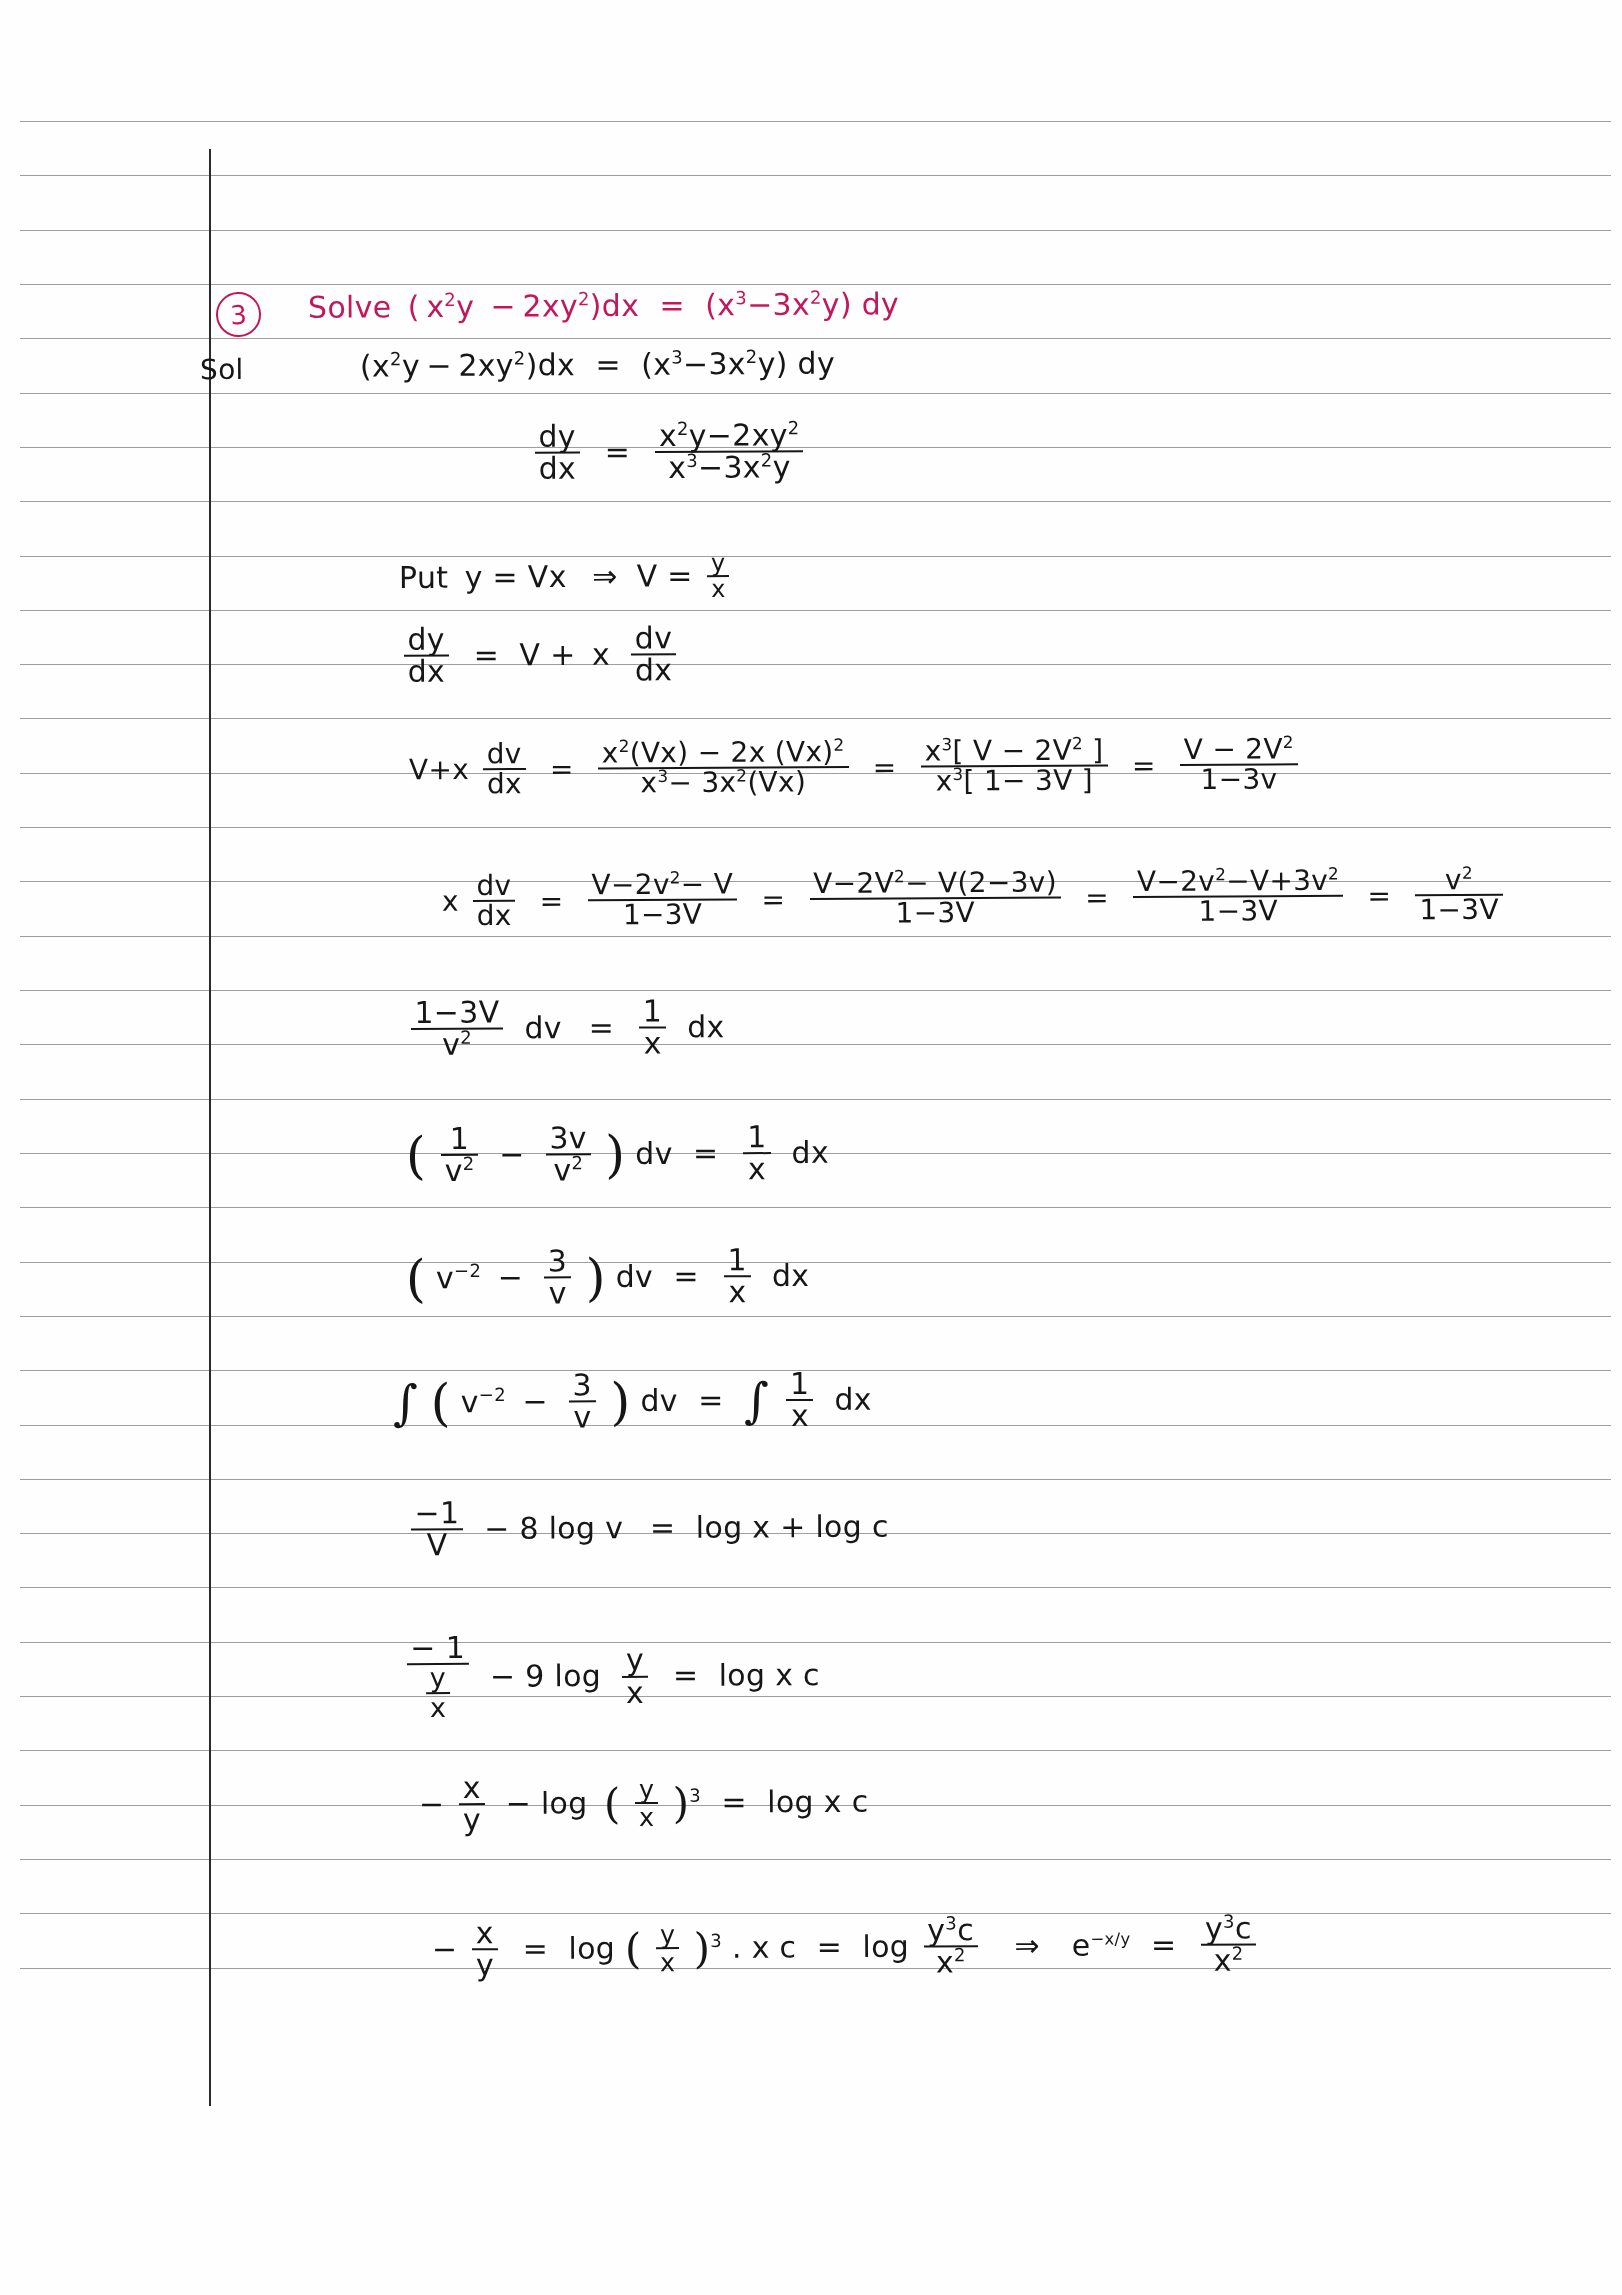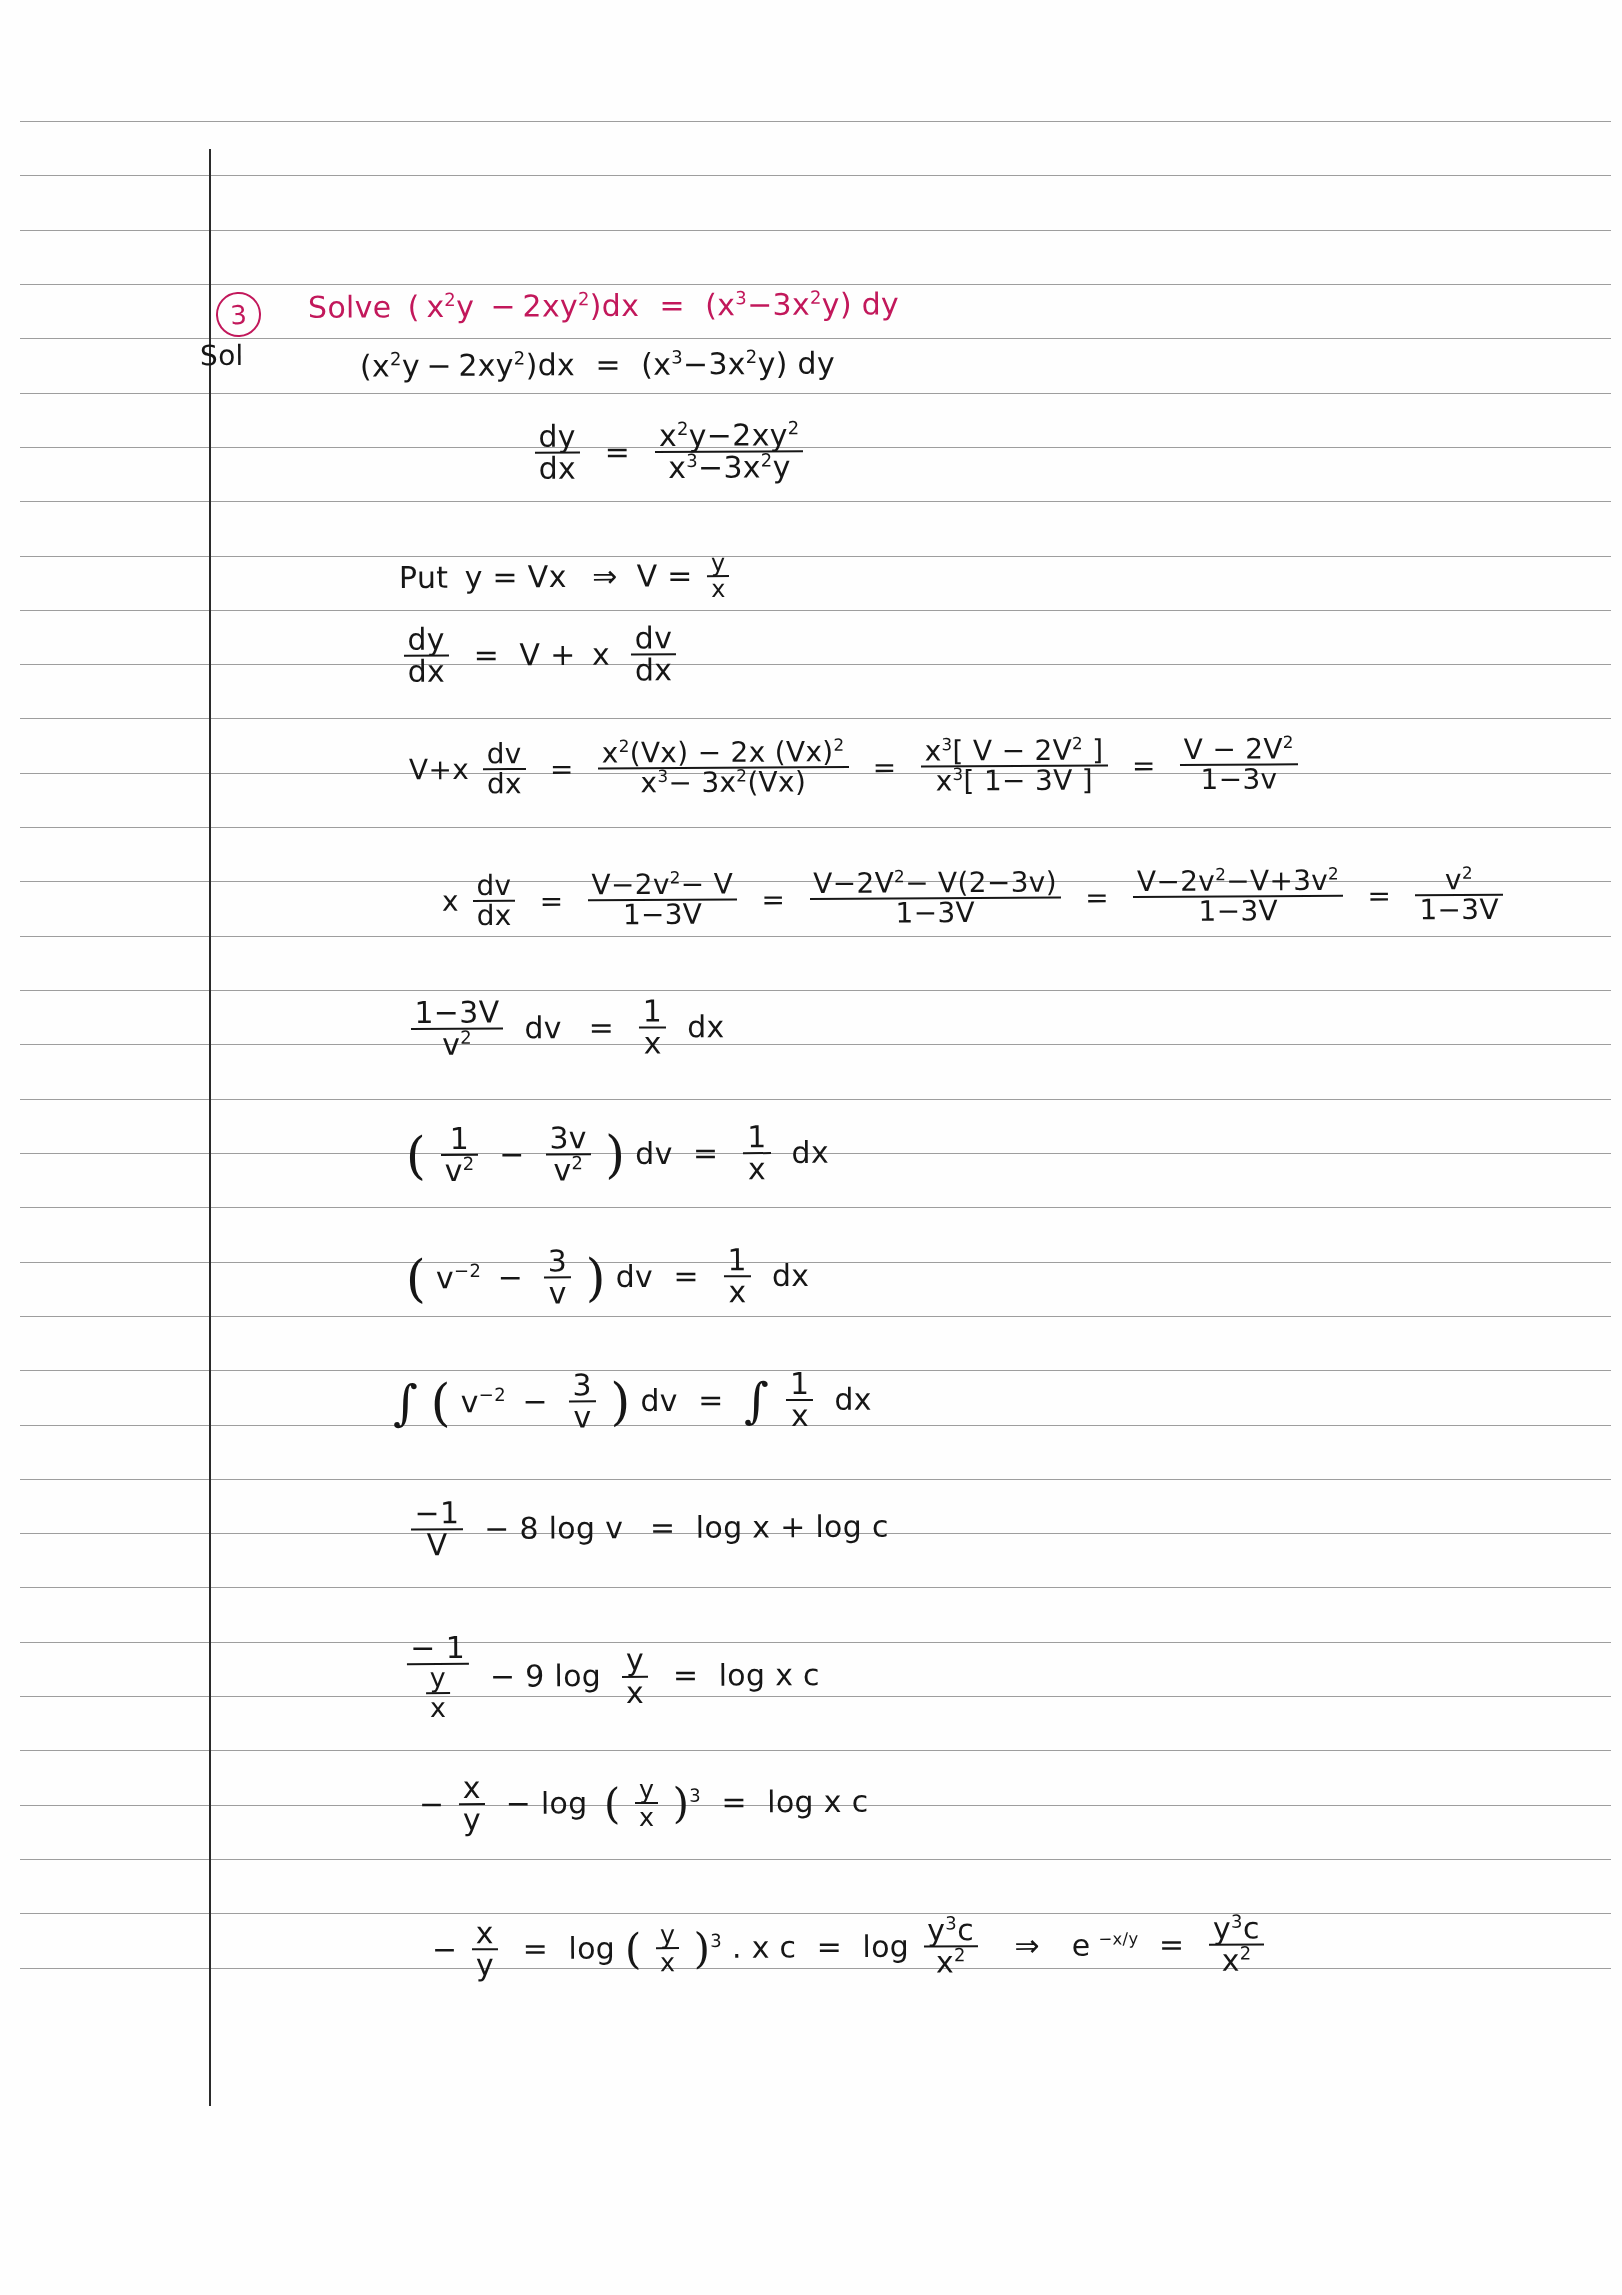--- a/index.html
+++ b/index.html
@@ -133,21 +133,21 @@
       <div class="rule" style="top: 1859px;"></div>
       <div class="rule" style="top: 1913px;"></div>
       <div class="rule" style="top: 1968px;"></div>
     </div>
   <div class="margin-rule" style="top:149px;height:1957px;"></div>
 
   <div id="ink">
 
     <div class="circnum" style="left:216px;top:292px;">3</div>
 
-    <div class="hw mid" style="left:200px;top:339px;">Sol</div>
+    <div class="hw mid" style="left:200px;top:353px;">Sol</div>
 
     <div class="hw big red" style="left:308px;top:288px;">
       <span>Solve</span>
       <span class="op">(</span><span>x</span><sup>2</sup><span>y</span>
       <span class="op">−</span><span>2xy</span><sup>2</sup><span>)dx</span>
       <span class="eq">=</span>
       <span>(</span><span>x</span><sup>3</sup><span>−</span><span>3x</span><sup>2</sup><span>y</span><span>) dy</span>
     </div>
 
     <div class="hw big" style="left:360px;top:347px;">
@@ -378,21 +378,21 @@
       </span>
       <span class="paren" style="font-size:42px;">)</span><sup>3</sup>
       <span>. x c</span>
       <span class="eq">=</span>
       <span>log</span>
       <span class="frac">
         <span class="num"><span>y</span><sup>3</sup><span>c</span></span>
         <span class="den"><span>x</span><sup>2</sup></span>
       </span>
       <span class="arrow" style="padding:0 22px;">⇒</span>
-      <span>e</span><sup style="font-size:.55em;margin-left:8px;">−x/y</sup>
+      <span>e</span><sup style="font-size:.55em;">−x/y</sup>
       <span class="eq">=</span>
       <span class="frac">
         <span class="num"><span>y</span><sup>3</sup><span>c</span></span>
         <span class="den"><span>x</span><sup>2</sup></span>
       </span>
     </div>
 
   </div>
 </div>
 

